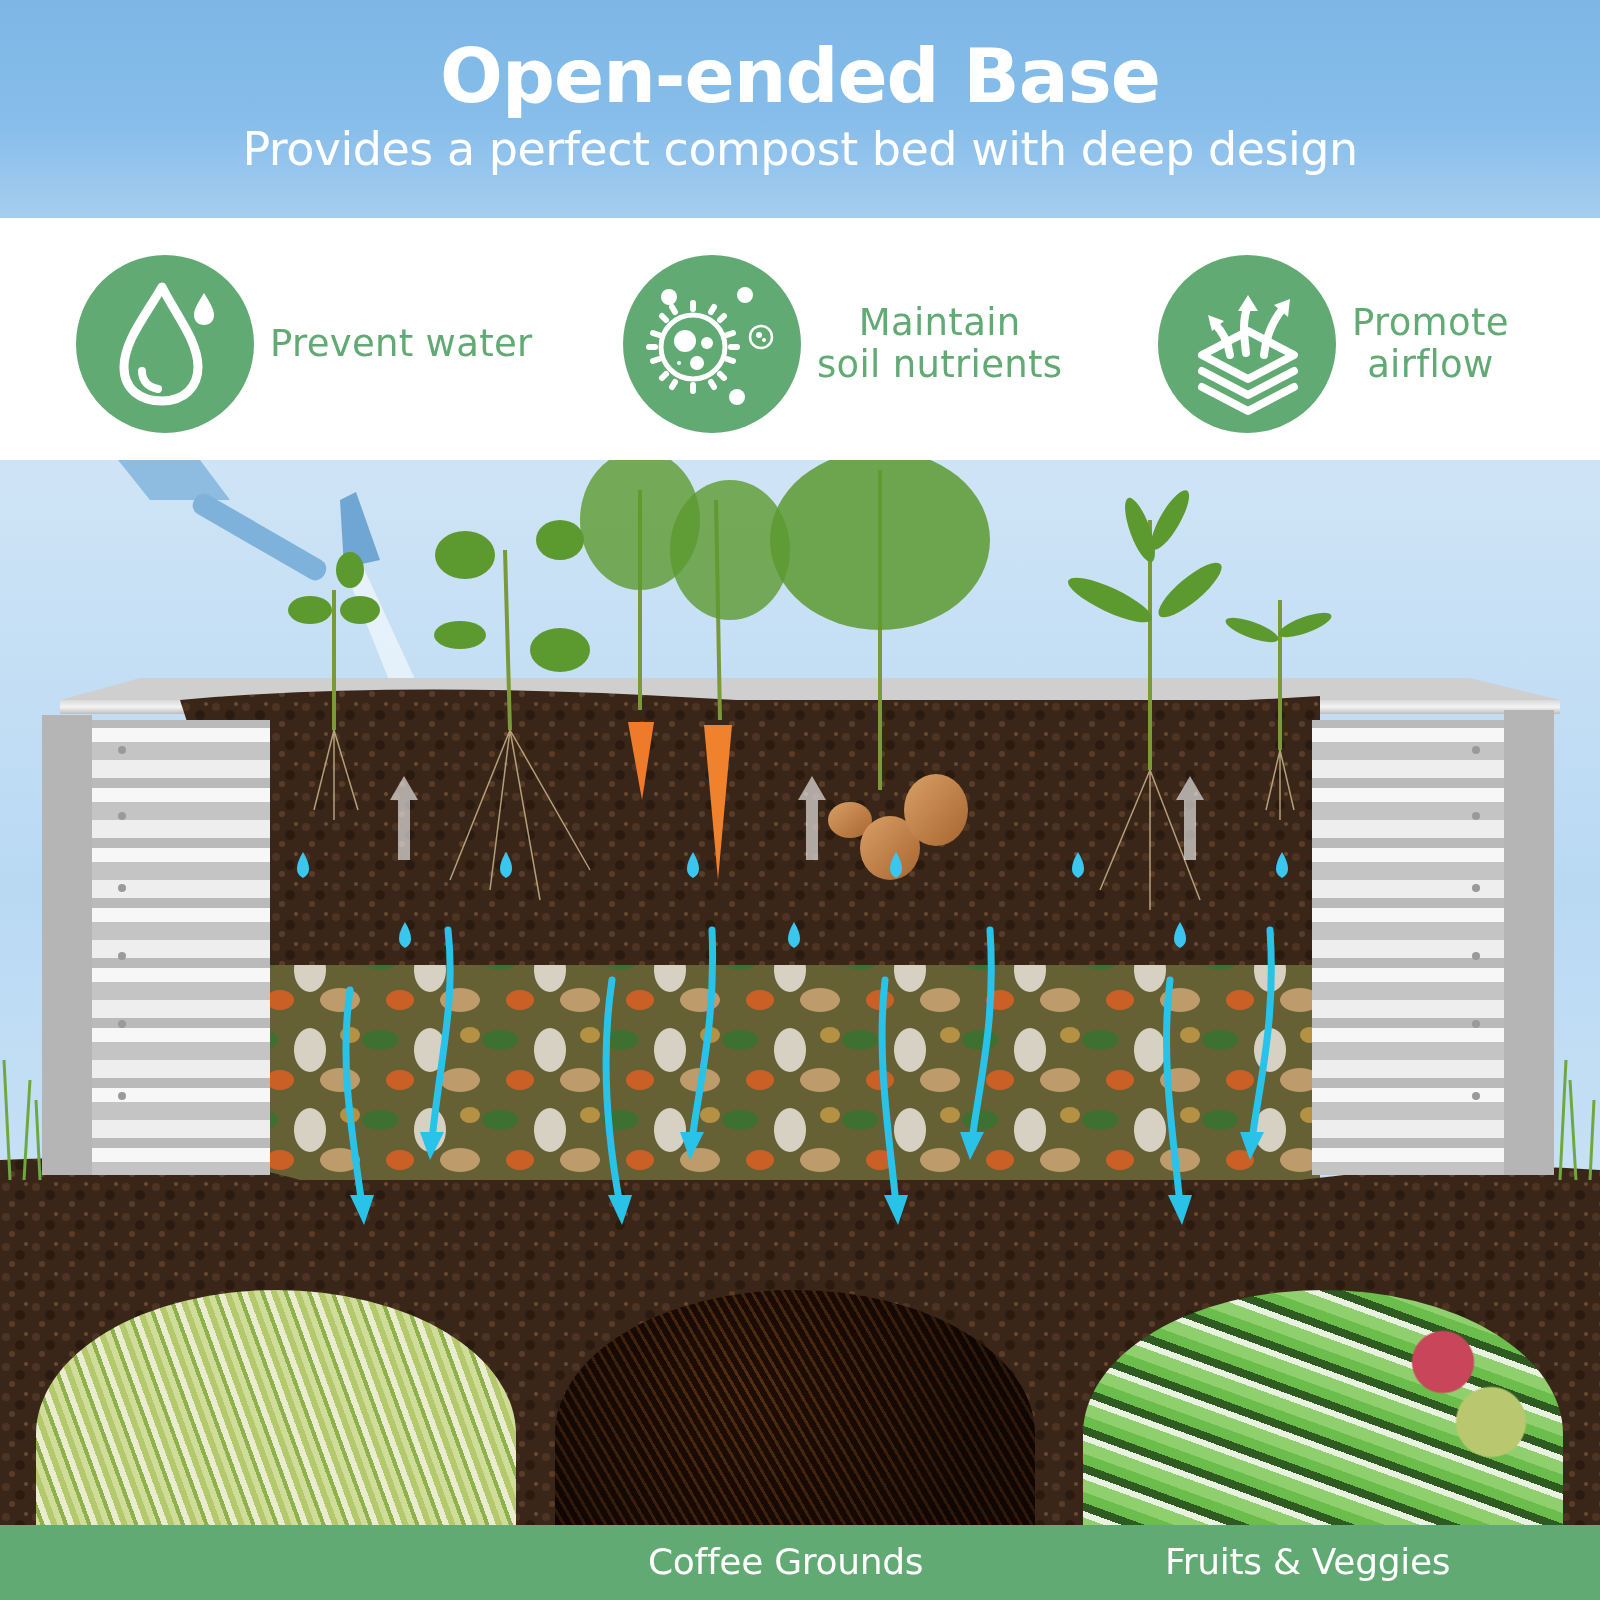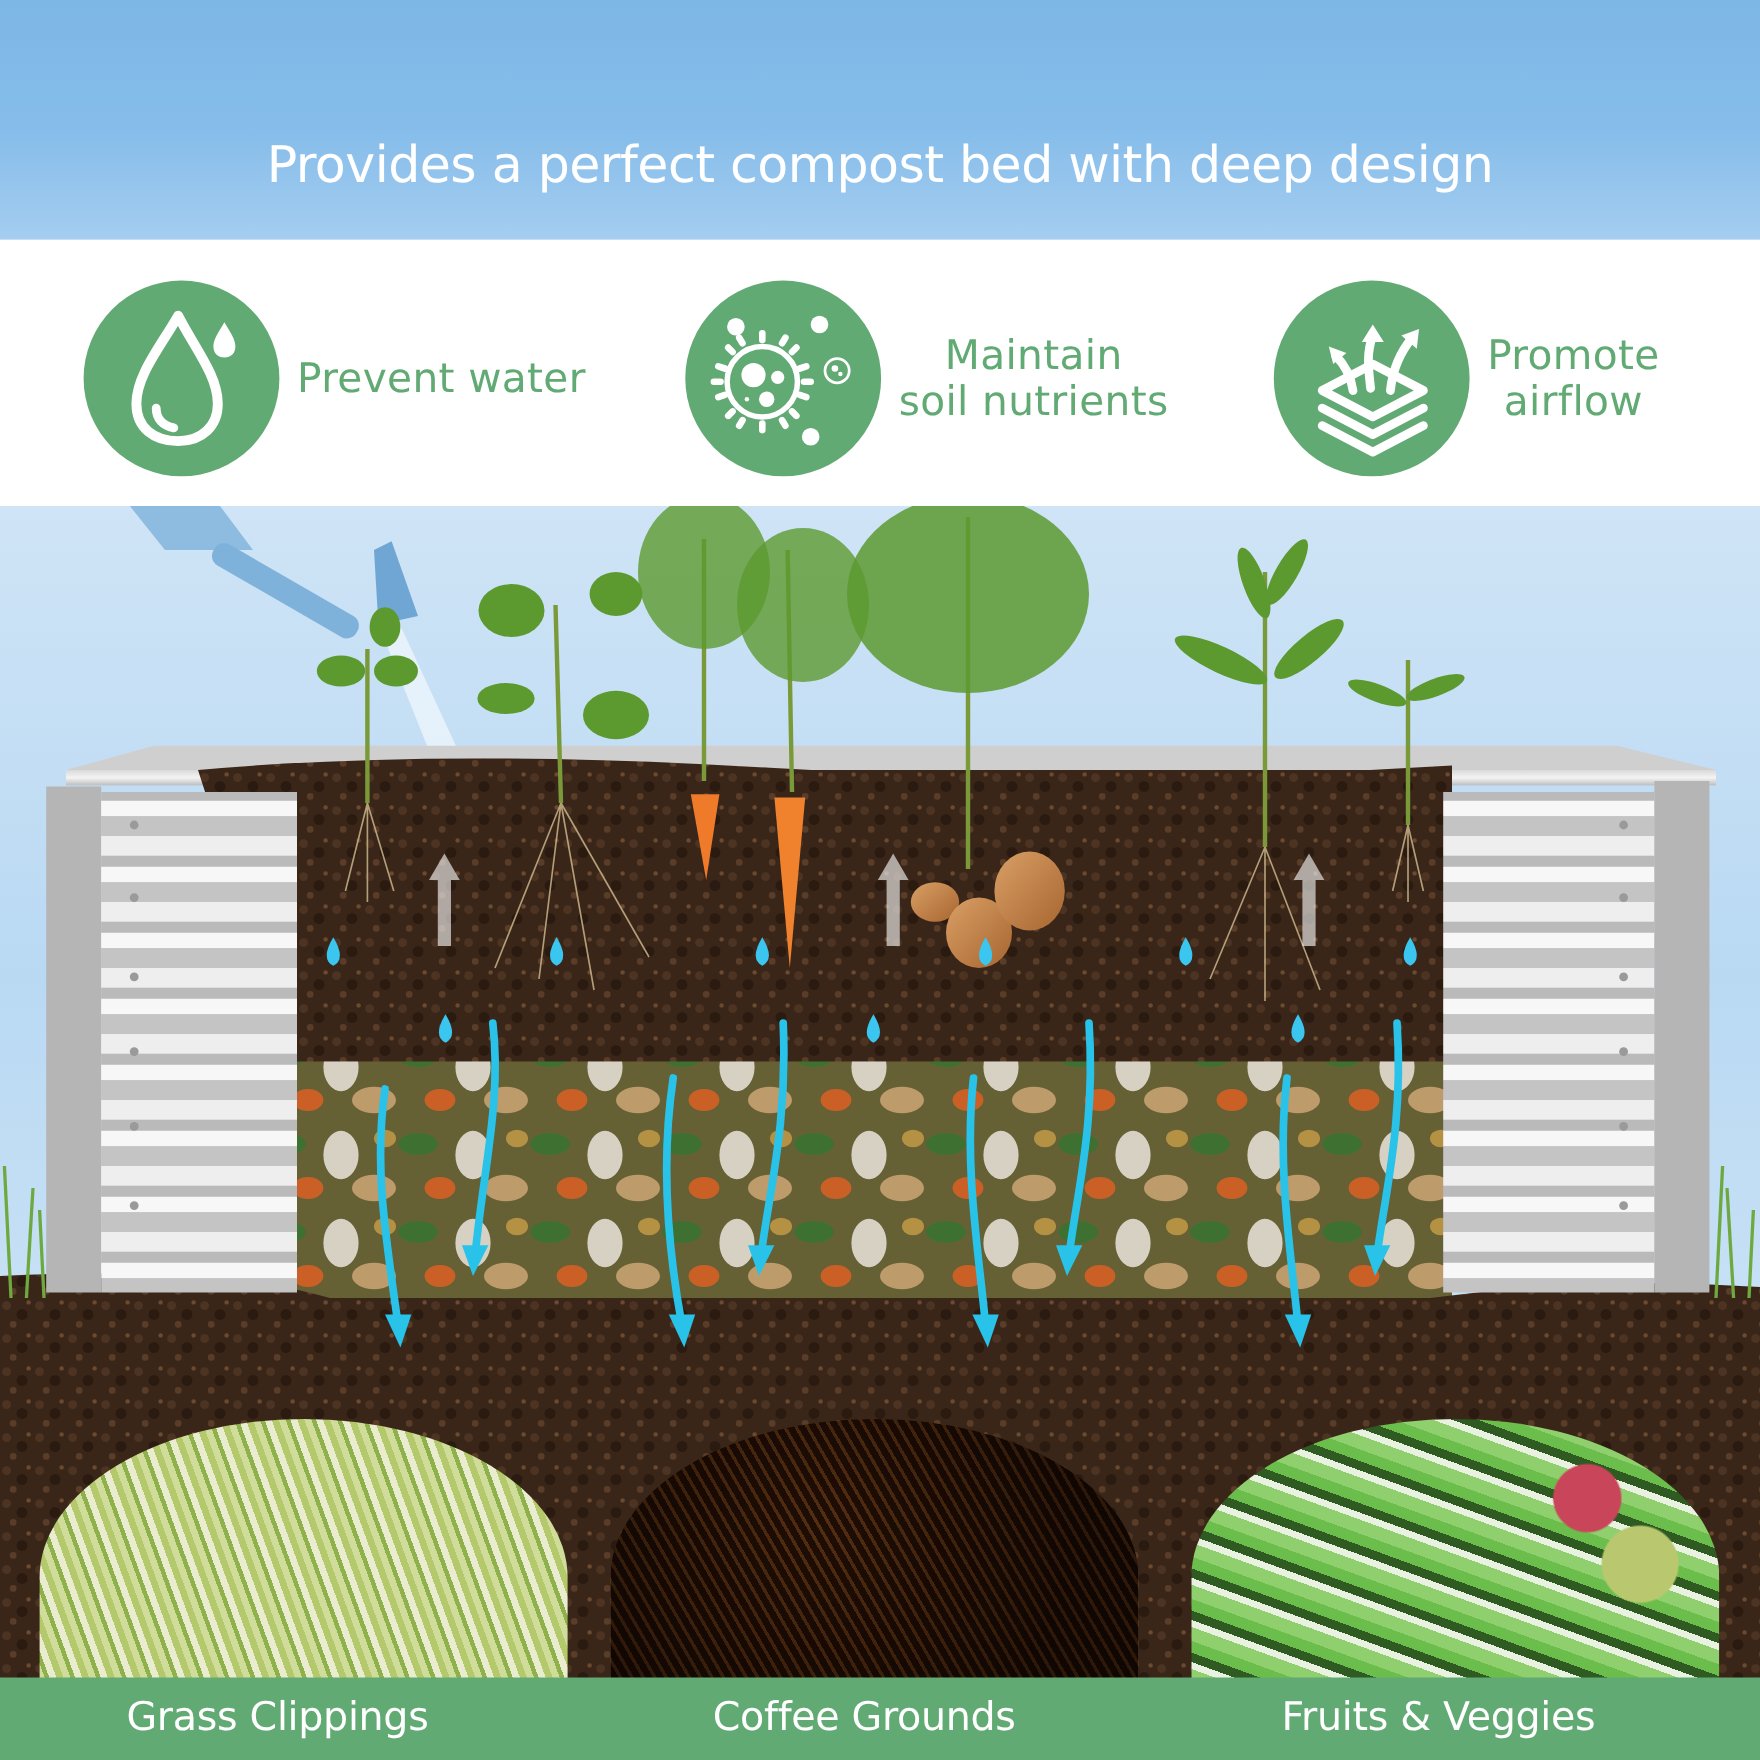--- a/index.html
+++ b/index.html
@@ -60,20 +60,21 @@
     position: absolute; left: 0; top: 1525px; width: 1600px; height: 75px; background: #62aa74;
     color: #fff;
   }
   .footer .cap { position: absolute; top: 12px; font-size: 36px; line-height: 50px; letter-spacing: -0.3px; }
   .cap1 { left: 115px; } .cap2 { left: 648px; } .cap3 { left: 1165px; text-align: right; }
 </style>
 </head>
 <body>
 
 <div class="header">
+  <div class="title">Open-ended Base</div>
   <div class="subtitle">Provides a perfect compost bed with deep design</div>
 </div>
 
 <div class="features">
   <div class="feature f1">
     <div class="circle">
       <svg width="178" height="178" viewBox="0 0 178 178">
         <path d="M86 32 C70 60 48 86 48 112 C48 134 64 146 86 146 C108 146 122 132 122 112 C122 86 100 60 86 32 Z" fill="none" stroke="#fff" stroke-width="9" stroke-linejoin="round"></path>
         <path d="M66 116 C66 126 72 132 82 134" fill="none" stroke="#fff" stroke-width="8" stroke-linecap="round"></path>
         <path d="M128 38 C122 48 118 54 118 60 C118 66 122 70 128 70 C134 70 138 66 138 60 C138 54 134 48 128 38 Z" fill="#fff"></path>
@@ -314,16 +315,15 @@
       <polygon points="1240,672 1264,672 1250,700"></polygon>
     </g>
   </svg>
 
   <div class="bubble b1"></div>
   <div class="bubble b2"></div>
   <div class="bubble b3"></div>
 </div>
 
 <div class="footer">
-  <div class="cap cap1">Grass Clippings</div>
   <div class="cap cap2">Coffee Grounds</div>
   <div class="cap cap3">Fruits &amp; Veggies</div>
 </div>
 
 </body></html>

